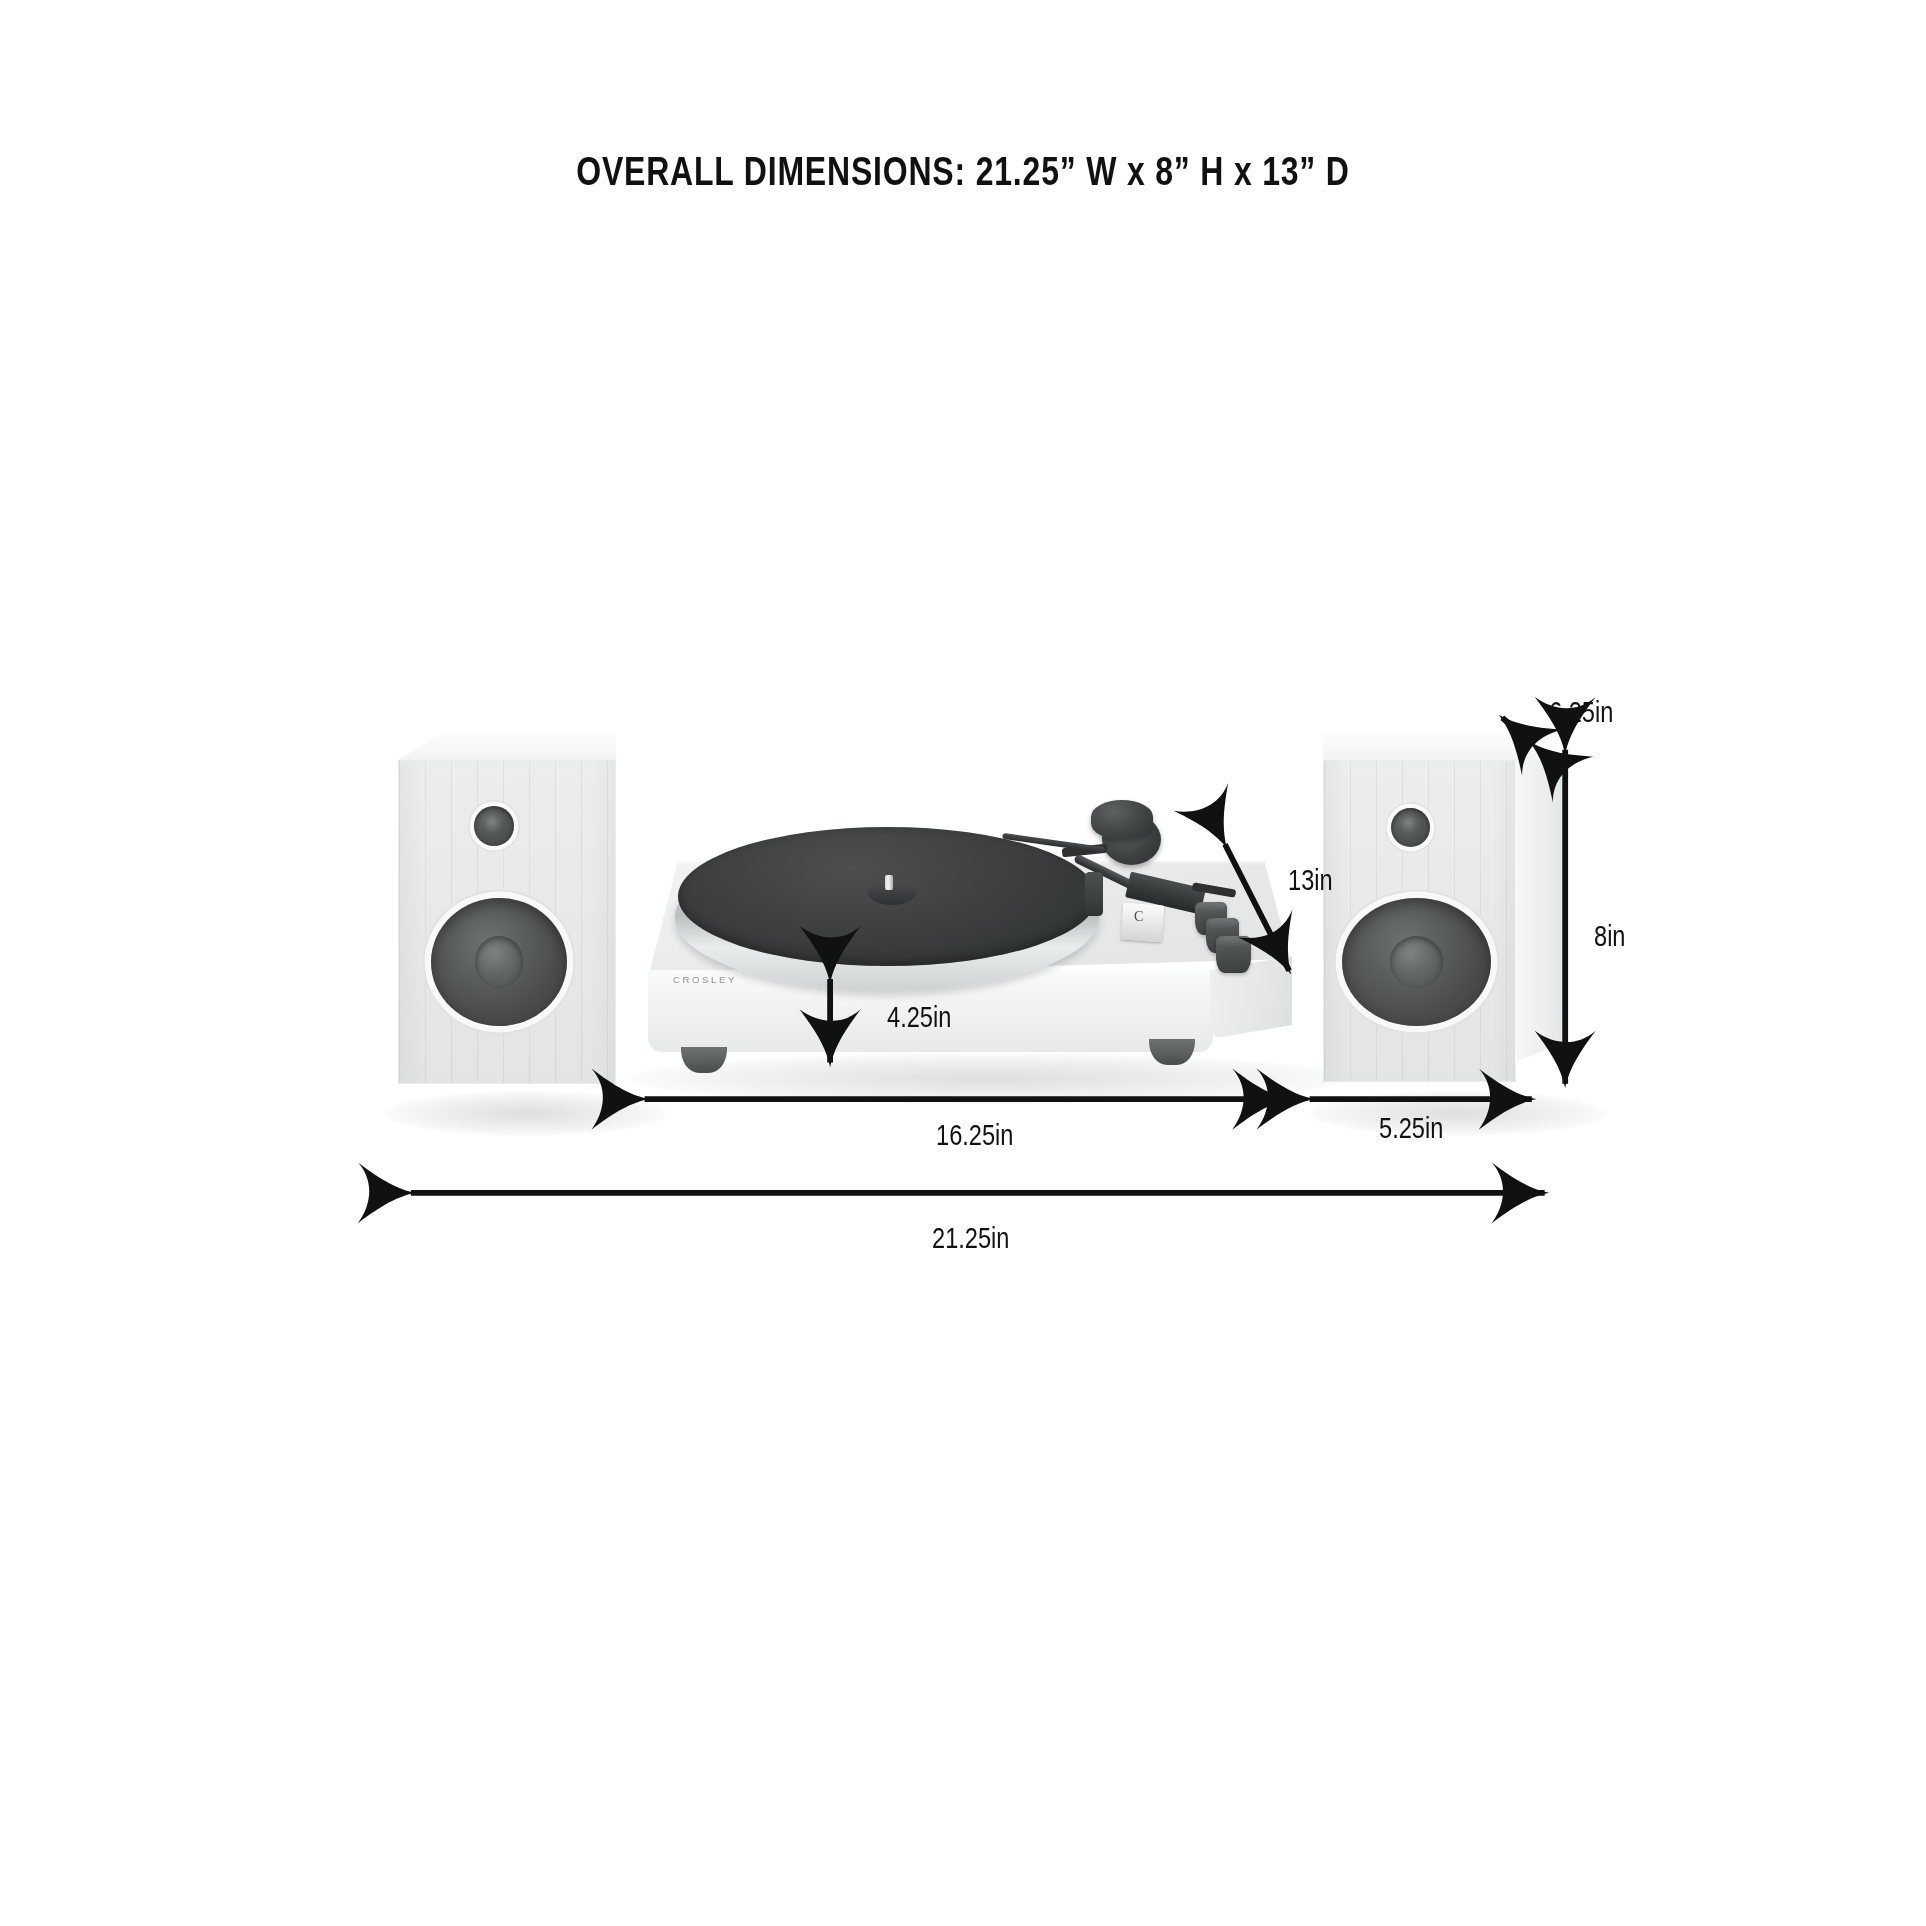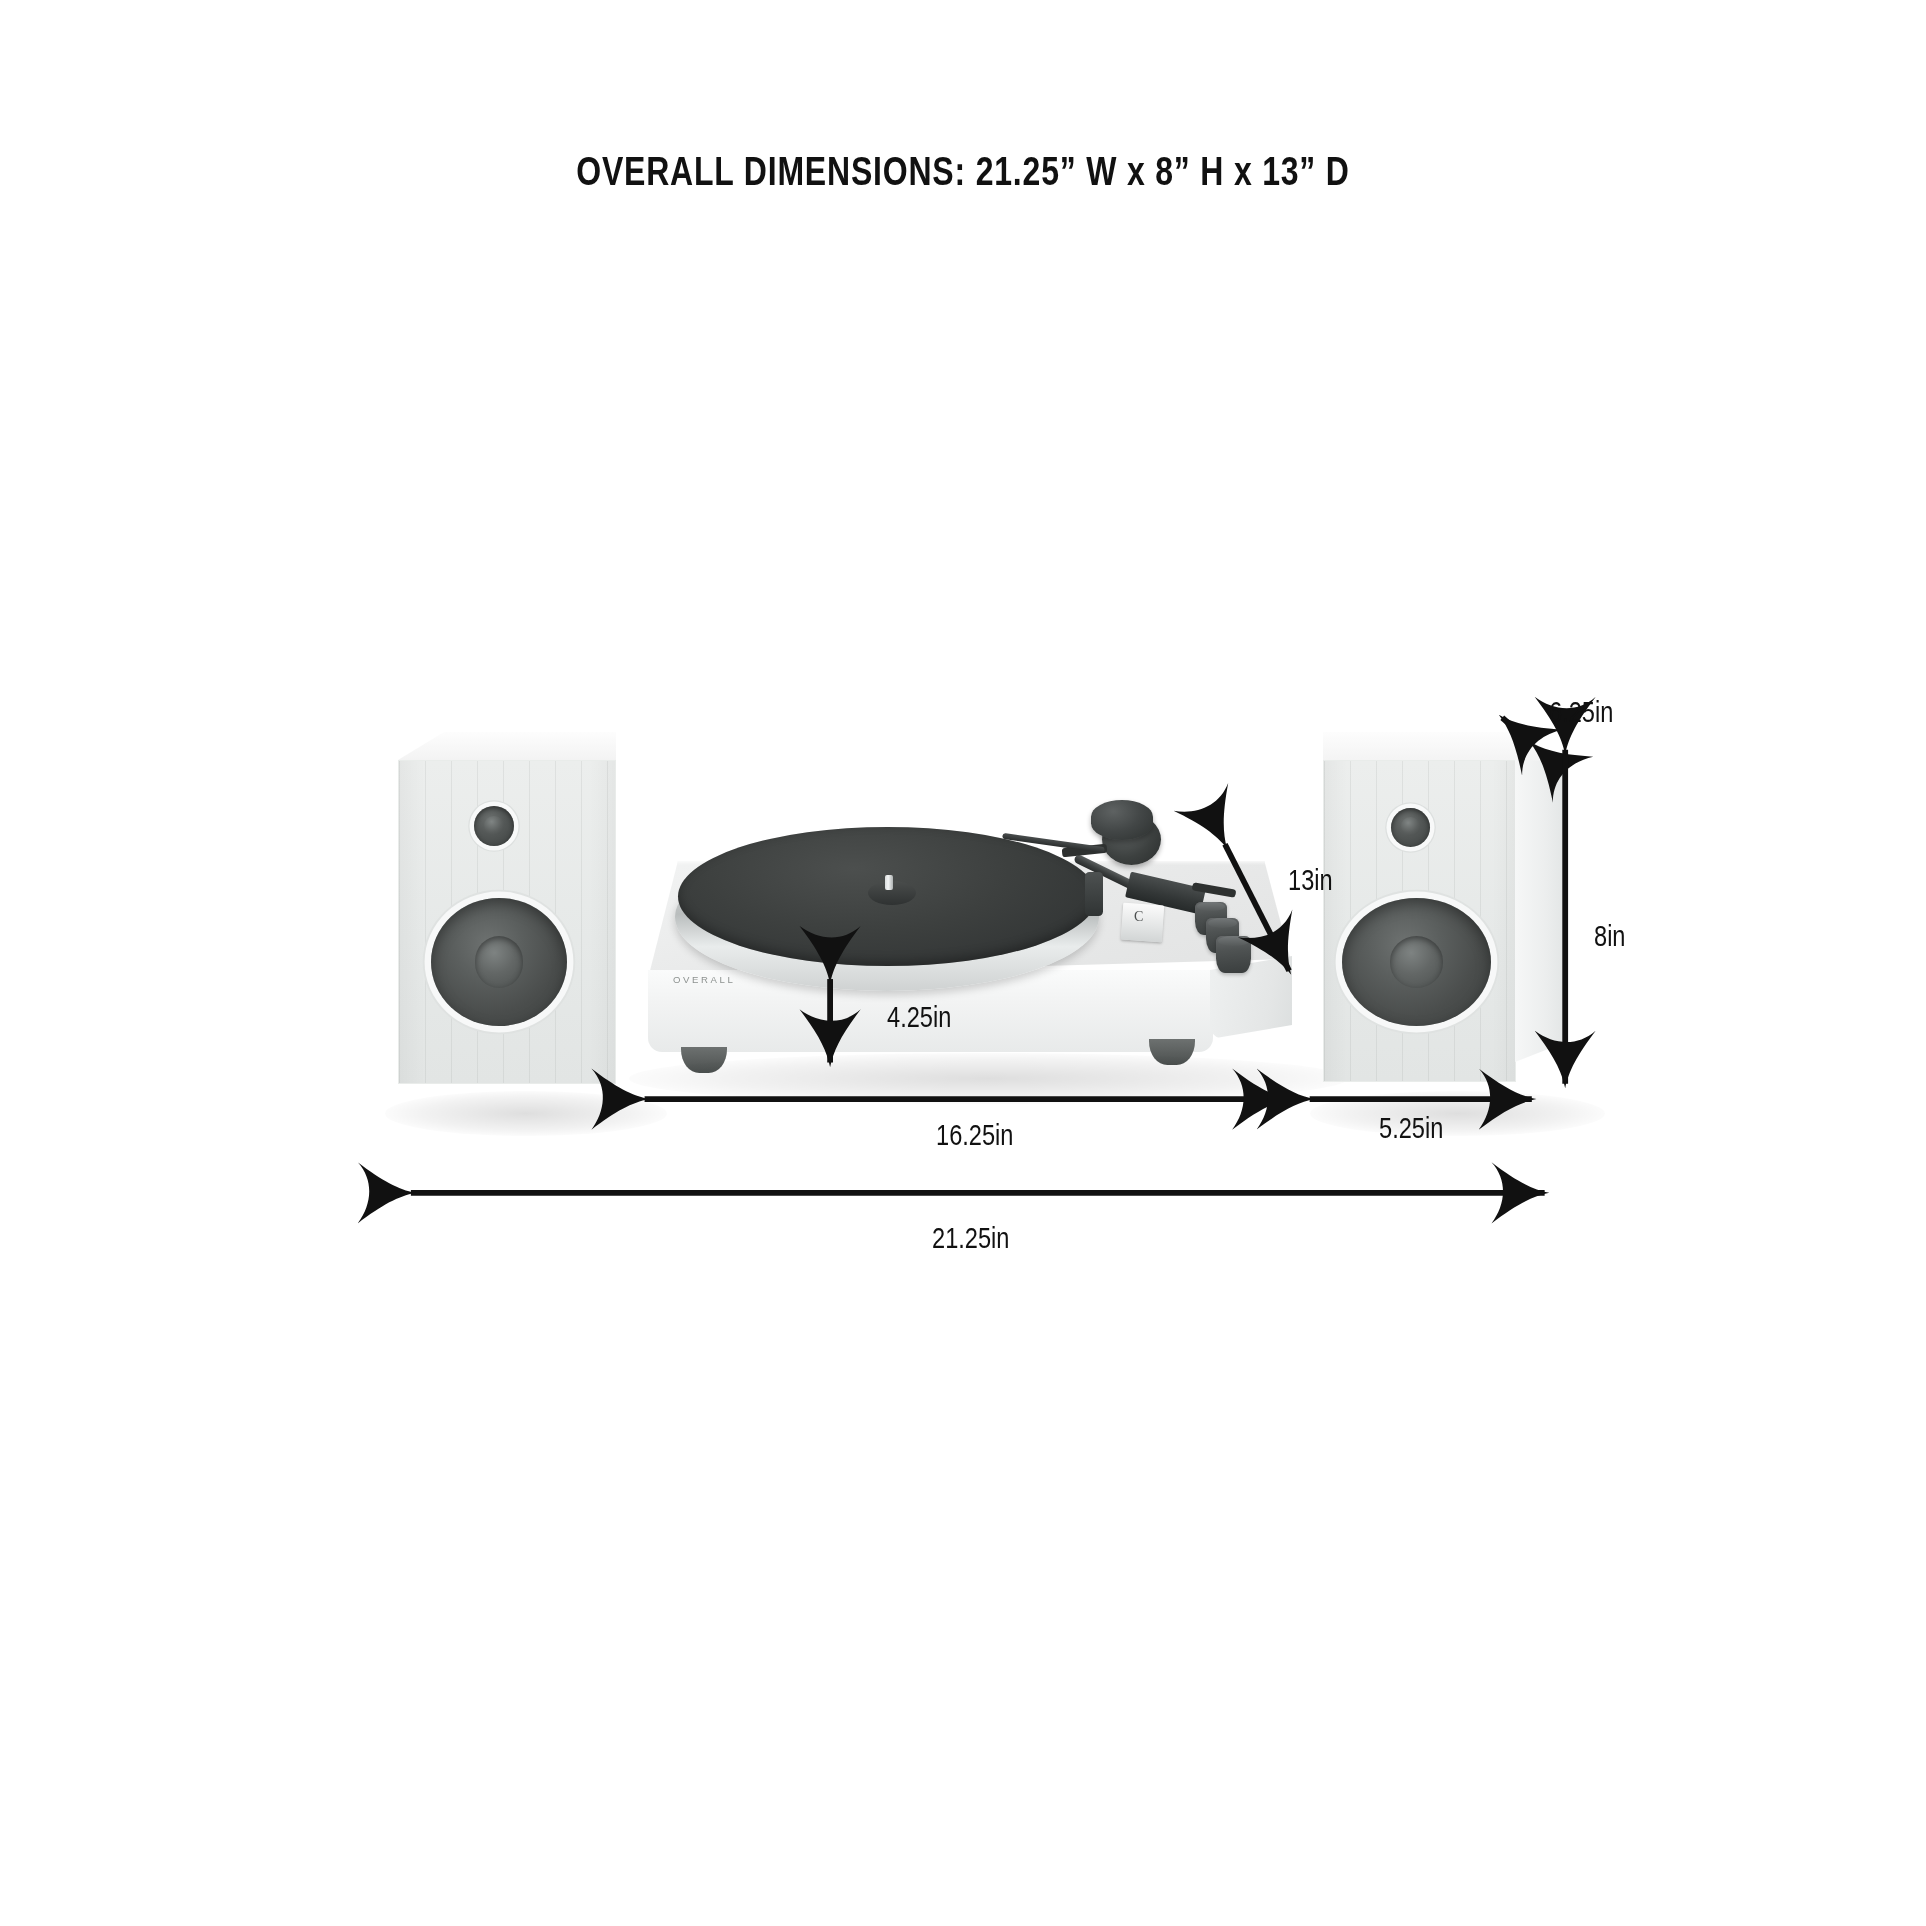--- a/index.html
+++ b/index.html
@@ -218,21 +218,21 @@
                 clip-path:polygon(0 14px, 82px 0, 82px 69px, 0 83px);"></div>
 
     <div class="tt-foot" style="left:39px;top:257px;width:46px;height:26px;"></div>
     <div class="tt-foot" style="left:507px;top:249px;width:46px;height:26px;"></div>
 
     <div class="platter-rim" style="left:33px;top:53px;width:424px;height:148px;"></div>
     <div class="platter-mat" style="left:36px;top:37px;width:419px;height:139px;"></div>
     <div class="spindle-hub" style="left:226px;top:91px;width:48px;height:24.4px;"></div>
     <div class="spindle-pin" style="left:243px;top:85px;width:8.3px;height:15.4px;"></div>
 
-    <div class="brandmark" style="left:31px;top:184px;">OVERALL</div>
+    <div class="brandmark" style="left:31px;top:184px;">CROSLEY</div>
 
     <div class="arm-pivot" style="left:460px;top:24.4px;width:59px;height:51px;"></div>
     <div class="counterweight" style="left:449px;top:10.3px;width:62px;height:40px;"></div>
     <div class="arm-tube" style="left:433px;top:63px;width:103px;height:9px;transform:rotate(26deg);transform-origin:left center;"></div>
     <div class="arm-part" style="left:420px;top:56px;width:45px;height:9px;border-radius:3.2px;transform:rotate(-6deg);"></div>
     <div class="armrest" style="left:443px;top:82px;width:18px;height:44px;border-radius:4.5px;"></div>
     <div class="headshell" style="left:485px;top:90px;width:77px;height:26px;transform:rotate(13deg);"></div>
     <div class="arm-part" style="left:550px;top:96px;width:44px;height:8.3px;border-radius:3.2px;transform:rotate(10deg);"></div>
     <div class="cartridge" style="left:480px;top:114px;width:41px;height:37px;transform:rotate(4deg);"></div>
     <div class="cart-letter" style="left:492px;top:119px;">C</div>

